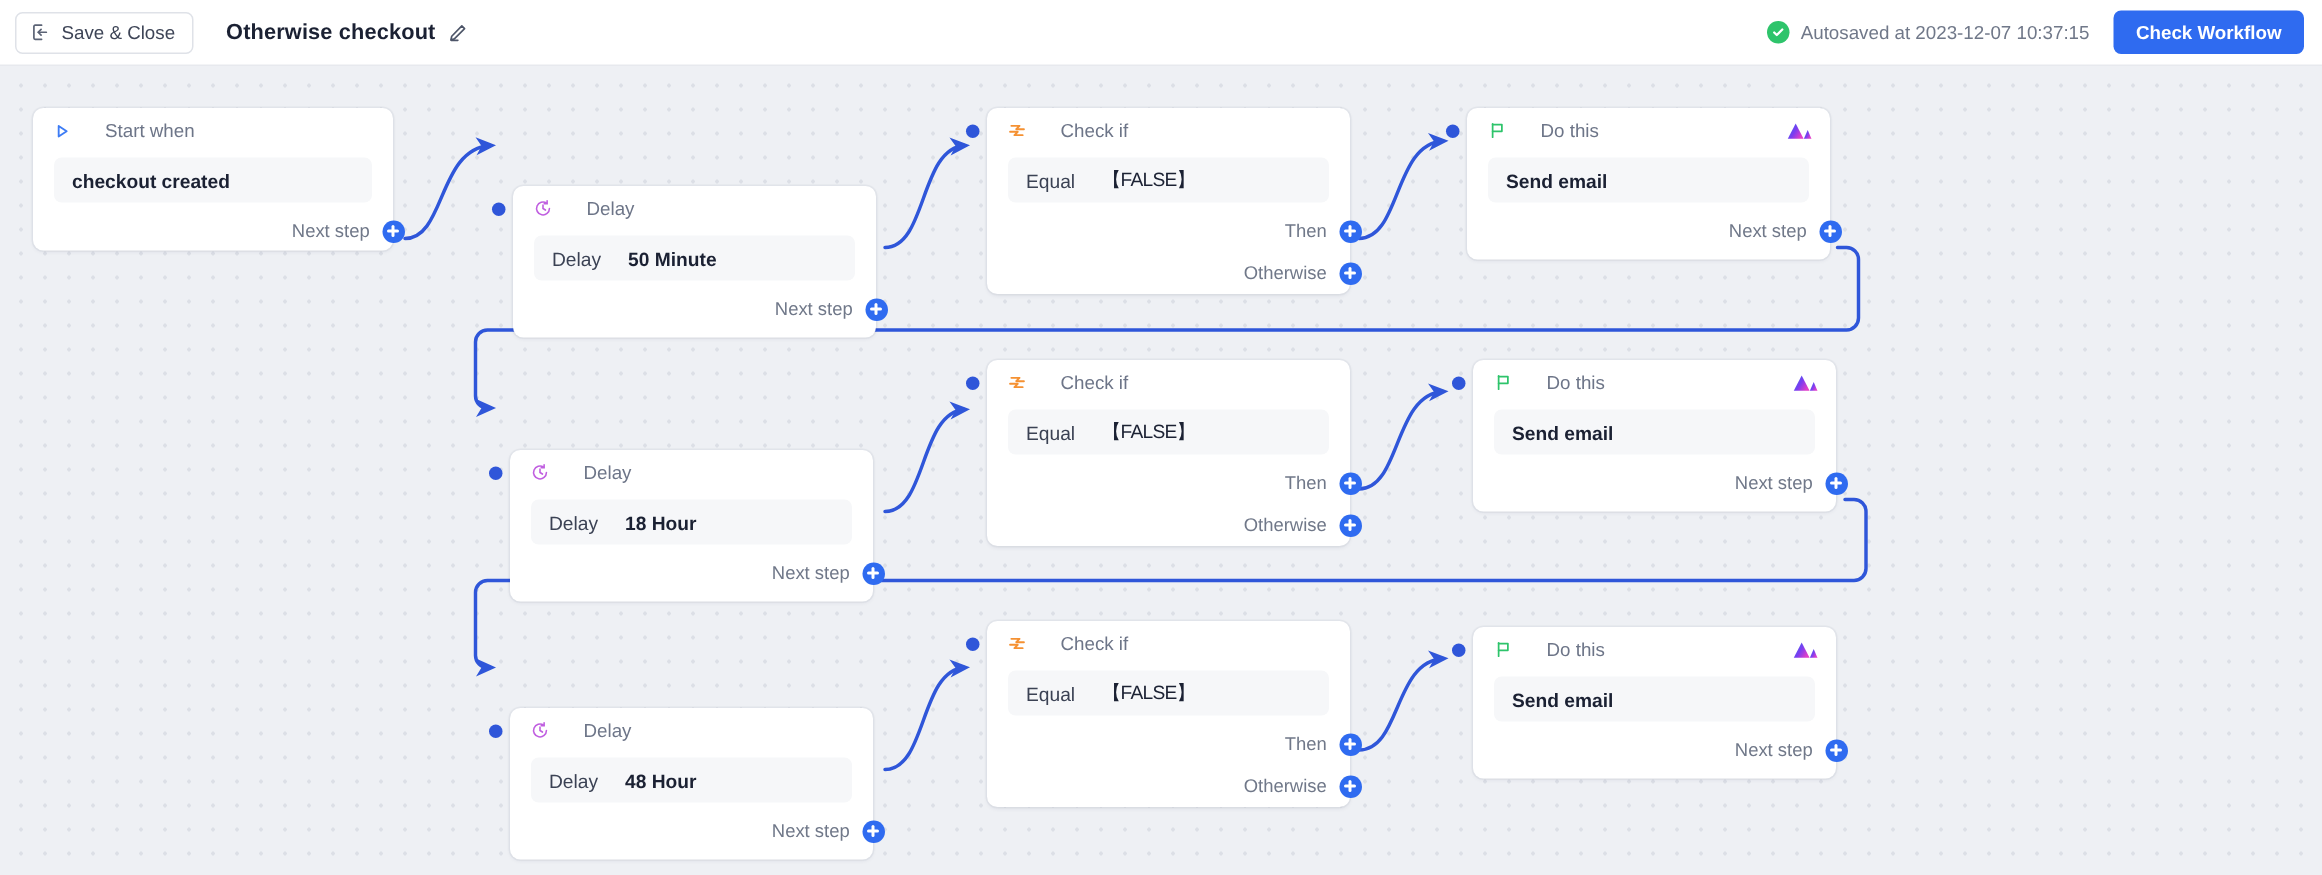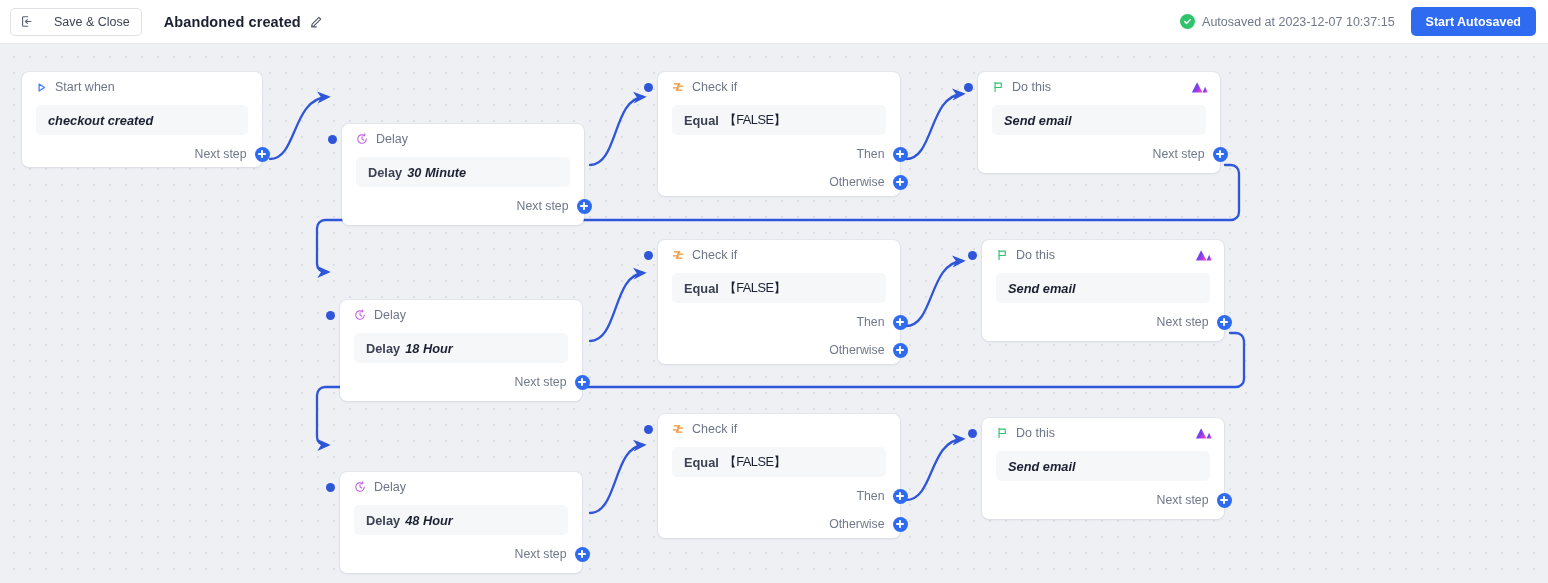--- a/index.html
+++ b/index.html
@@ -16,21 +16,21 @@
     width: 1548px; height: 44px;
     background: #ffffff;
     border-bottom: 1px solid #e7e9ee;
     display: flex; align-items: center;
     z-index: 40;
   }
   .save-close-btn {
     margin-left: 10px;
     height: 28px;
     padding: 0 11px 0 9px;
-    display: flex; align-items: center; gap: 21px;
+    display: flex; align-items: center; gap: 8px;
     border: 1px solid #dfe2e8;
     border-radius: 5px;
     background: #fff;
     font-size: 12.5px;
     color: #3d4456;
     cursor: pointer;
     white-space: nowrap;
   }
   .save-close-btn svg { display:block; }
 
@@ -97,36 +97,37 @@
     display: flex; align-items: center;
     height: 30px;
     padding: 0 12px 0 14px;
     gap: 8px;
   }
   .node-head .glyph { display: flex; align-items: center; flex: none; }
   .node-type {
     font-size: 12.5px;
     color: #6d7588;
     white-space: nowrap;
+    margin-left: 15px;
   }
   .brand-logo { margin-left: auto; display: flex; align-items: center; }
 
   .node-body {
     margin: 3px 14px 0 14px;
     background: #f6f7f9;
     border-radius: 5px;
     height: 30px;
     display: flex; align-items: center;
     padding: 0 12px;
     font-size: 12.8px;
     color: #1b2133;
     white-space: nowrap;
   }
-  .node-body .lead { color: #3b4254; font-weight: bold; margin-right: 5px; }
-  .node-body .val { font-weight: bold; color: #1b2133; font-style: italic; }
+  .node-body .lead { color: #3b4254; font-weight: normal; margin-right: 18px; }
+  .node-body .val { font-weight: bold; color: #1b2133; }
   .node-body .bracket { font-weight: normal; color: #1b2133; letter-spacing: -0.5px; }
 
   .port-row {
     display: flex; align-items: center; justify-content: flex-end;
     gap: 8px;
     height: 22px;
     padding-right: 14px;
     font-size: 12.3px;
     color: #707889;
     white-space: nowrap;
@@ -164,39 +165,39 @@
     <span>
       <svg width="13" height="13" viewBox="0 0 16 16" fill="none" stroke="#5b6375" stroke-width="1.4" stroke-linecap="round" stroke-linejoin="round">
         <path d="M9.5 2.2H4.2a1 1 0 0 0-1 1v9.6a1 1 0 0 0 1 1h5.3"></path>
         <path d="M13.4 8H6.9"></path>
           <path d="M9.1 5.6 6.7 8l2.4 2.4"></path>
       </svg>
     </span>
     <span>Save &amp; Close</span>
   </button>
 
-  <div class="doc-title">Abandoned created</div>
+  <div class="doc-title">Otherwise checkout</div>
 
   <span class="edit-pencil">
     <svg width="14" height="14" viewBox="0 0 16 16" fill="none" stroke="#4d5568" stroke-width="1.25" stroke-linecap="round" stroke-linejoin="round">
       <path d="M11.3 2.6 13.4 4.7 5.6 12.5 3 13.1l.6-2.6z"></path>
       <path d="M3.1 13.6h5.2"></path>
     </svg>
   </span>
 
   <div class="topbar-right">
     <div class="autosave">
       <span class="check-badge">
         <svg width="9" height="9" viewBox="0 0 12 12" fill="none" stroke="#fff" stroke-width="2" stroke-linecap="round" stroke-linejoin="round">
             <path d="M2.4 6.2 4.7 8.5 9.6 3.6"></path>
           </svg>
       </span>
       <span>Autosaved at 2023-12-07 10:37:15</span>
     </div>
-    <button class="start-wf-btn">Start Autosaved</button>
+    <button class="start-wf-btn">Check Workflow</button>
   </div>
 </div>
 
 <div class="canvas">
 
   <svg class="edges" viewBox="0 0 1548 539">
     <defs>
       <marker id="ah" markerWidth="7" markerHeight="7" refX="4.6" refY="3.1" orient="auto">
         <path d="M0.4,0.5 L6.2,3.1 L0.4,5.7 L2,3.1 Z" fill="#2f56d9"></path>
       </marker>
@@ -253,21 +254,21 @@
         <svg width="12" height="12" viewBox="0 0 14 14" fill="none" stroke="#c05fe0" stroke-width="1.25" stroke-linecap="round">
             <path d="M12 7a5 5 0 1 1-2.2-4.15"></path>
             <path d="M10.2 1v2.2H8"></path>
             <path d="M7 4.3V7l1.9 1.2"></path>
           </svg>
       </span>
       <span class="node-type">Delay</span>
     </div>
     <div class="node-body">
       <span class="lead">Delay</span>
-      <span class="val">30 Minute</span>
+      <span class="val">50 Minute</span>
     </div>
     <div class="port-row first">
       <span>Next step</span>
       <span class="plus"></span>
     </div>
   </div>
 
   <div class="node" style="left:658px; top:28px; width:242px; height:124px;">
     <span class="in-dot"></span>
     <div class="node-head">

